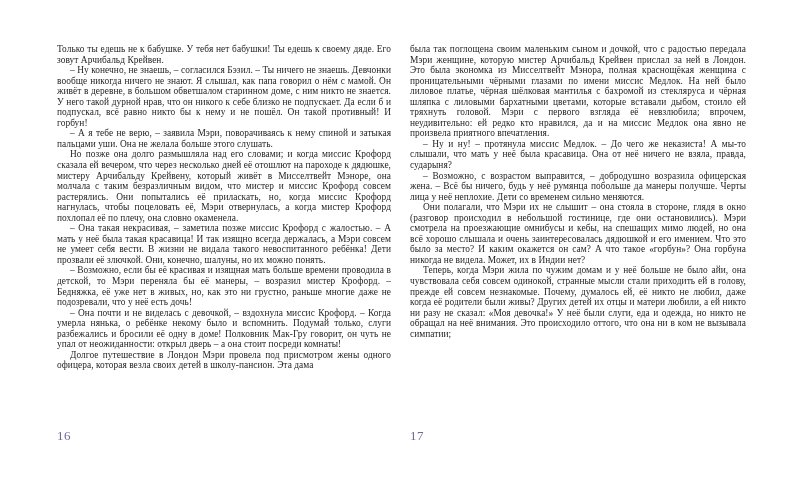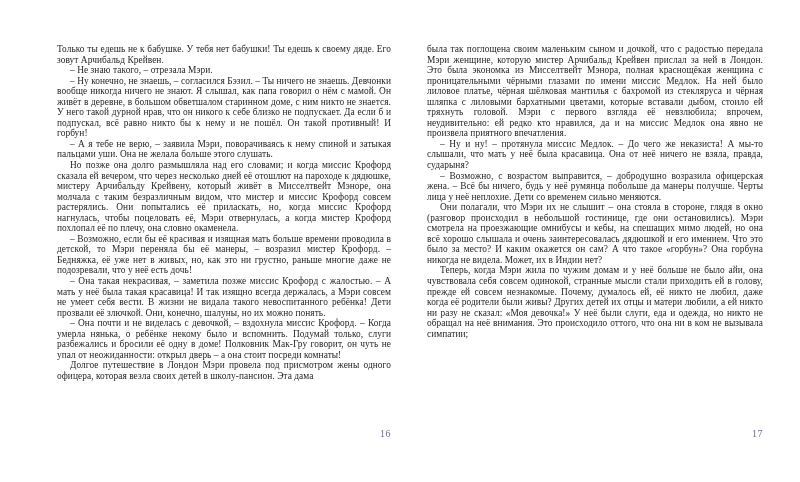--- a/index.html
+++ b/index.html
@@ -13,55 +13,54 @@
     position: relative;
     width: 644px; height: 482px;
     background: #ffffff;
   }
   .page {
     position: absolute;
     top: 44px;
     height: 402px;
   }
   .page--left  { left: 57px;  width: 334px; }
-  .page--right { left: 427px; width: 336px; }
+  .page--right { left: 410px; width: 336px; }
   .page-text {
     color: #1f1f1f;
     font-size: 9.4px;
     line-height: 10.55px;
     text-align: justify;
     letter-spacing: 0.05px;
   }
   .page-text p { margin: 0; }
   .page-text p.indent { text-indent: 13px; }
   .page-number {
     position: absolute;
     top: 384px;
     left: 0;
     width: 100%;
-    text-align: right;
-    font-size: 10px;
+    text-align: left;
+    font-size: 13px;
     color: #6b6b99;
     letter-spacing: 0.5px;
   }
 </style>
 </head>
 <body>
 
 <div class="spread">
 
   <section class="page page--left">
     <div class="page-text">
         <p class="">Только ты едешь не к бабушке. У тебя нет бабушки! Ты едешь к своему дяде. Его зовут Арчибальд Крейвен.</p>
-        <p class="indent">– Не знаю такого, – отрезала Мэри.</p>
         <p class="indent">– Ну конечно, не знаешь, – согласился Бэзил. – Ты ничего не знаешь. Девчонки вообще никогда ничего не знают. Я слышал, как папа говорил о нём с мамой. Он живёт в деревне, в большом обветшалом старинном доме, с ним никто не знается. У него такой дурной нрав, что он никого к себе близко не подпускает. Да если б и подпускал, всё равно никто бы к нему и не пошёл. Он такой противный! И горбун!</p>
         <p class="indent">– А я тебе не верю, – заявила Мэри, поворачиваясь к нему спиной и затыкая пальцами уши. Она не желала больше этого слушать.</p>
         <p class="indent">Но позже она долго размышляла над его словами; и когда миссис Крофорд сказала ей вечером, что через несколько дней её отошлют на пароходе к дядюшке, мистеру Арчибальду Крейвену, который живёт в Мисселтвейт Мэноре, она молчала с таким безразличным видом, что мистер и миссис Крофорд совсем растерялись. Они попытались её приласкать, но, когда миссис Крофорд нагнулась, чтобы поцеловать её, Мэри отвернулась, а когда мистер Крофорд похлопал её по плечу, она словно окаменела.</p>
+        <p class="indent">– Она такая некрасивая, – заметила позже миссис Крофорд с жалостью. – А мать у неё была такая красавица! И так изящно всегда держалась, а Мэри совсем не умеет себя вести. В жизни не видала такого невоспитанного ребёнка! Дети прозвали её злючкой. Они, конечно, шалуны, но их можно понять.</p>
         <p class="indent">– Возможно, если бы её красивая и изящная мать больше времени проводила в детской, то Мэри переняла бы её манеры, – возразил мистер Крофорд. – Бедняжка, её уже нет в живых, но, как это ни грустно, раньше многие даже не подозревали, что у неё есть дочь!</p>
-        <p class="indent">– Она такая некрасивая, – заметила позже миссис Крофорд с жалостью. – А мать у неё была такая красавица! И так изящно всегда держалась, а Мэри совсем не умеет себя вести. В жизни не видала такого невоспитанного ребёнка! Дети прозвали её злючкой. Они, конечно, шалуны, но их можно понять.</p>
         <p class="indent">– Она почти и не виделась с девочкой, – вздохнула миссис Крофорд. – Когда умерла нянька, о ребёнке некому было и вспомнить. Подумай только, слуги разбежались и бросили её одну в доме! Полковник Мак-Гру говорит, он чуть не упал от неожиданности: открыл дверь – а она стоит посреди комнаты!</p>
         <p class="indent">Долгое путешествие в Лондон Мэри провела под присмотром жены одного офицера, которая везла своих детей в школу-пансион. Эта дама</p>
       </div>
     <div class="page-number">16</div>
   </section>
 
   <section class="page page--right">
     <div class="page-text">
         <p class="">была так поглощена своим маленьким сыном и дочкой, что с радостью передала Мэри женщине, которую мистер Арчибальд Крейвен прислал за ней в Лондон. Это была экономка из Мисселтвейт Мэнора, полная краснощёкая женщина с проницательными чёрными глазами по имени миссис Медлок. На ней было лиловое платье, чёрная шёлковая мантилья с бахромой из стекляруса и чёрная шляпка с лиловыми бархатными цветами, которые вставали дыбом, стоило ей тряхнуть головой. Мэри с первого взгляда её невзлюбила; впрочем, неудивительно: ей редко кто нравился, да и на миссис Медлок она явно не произвела приятного впечатления.</p>
         <p class="indent">– Ну и ну! – протянула миссис Медлок. – До чего же неказиста! А мы-то слышали, что мать у неё была красавица. Она от неё ничего не взяла, правда, сударыня?</p>

